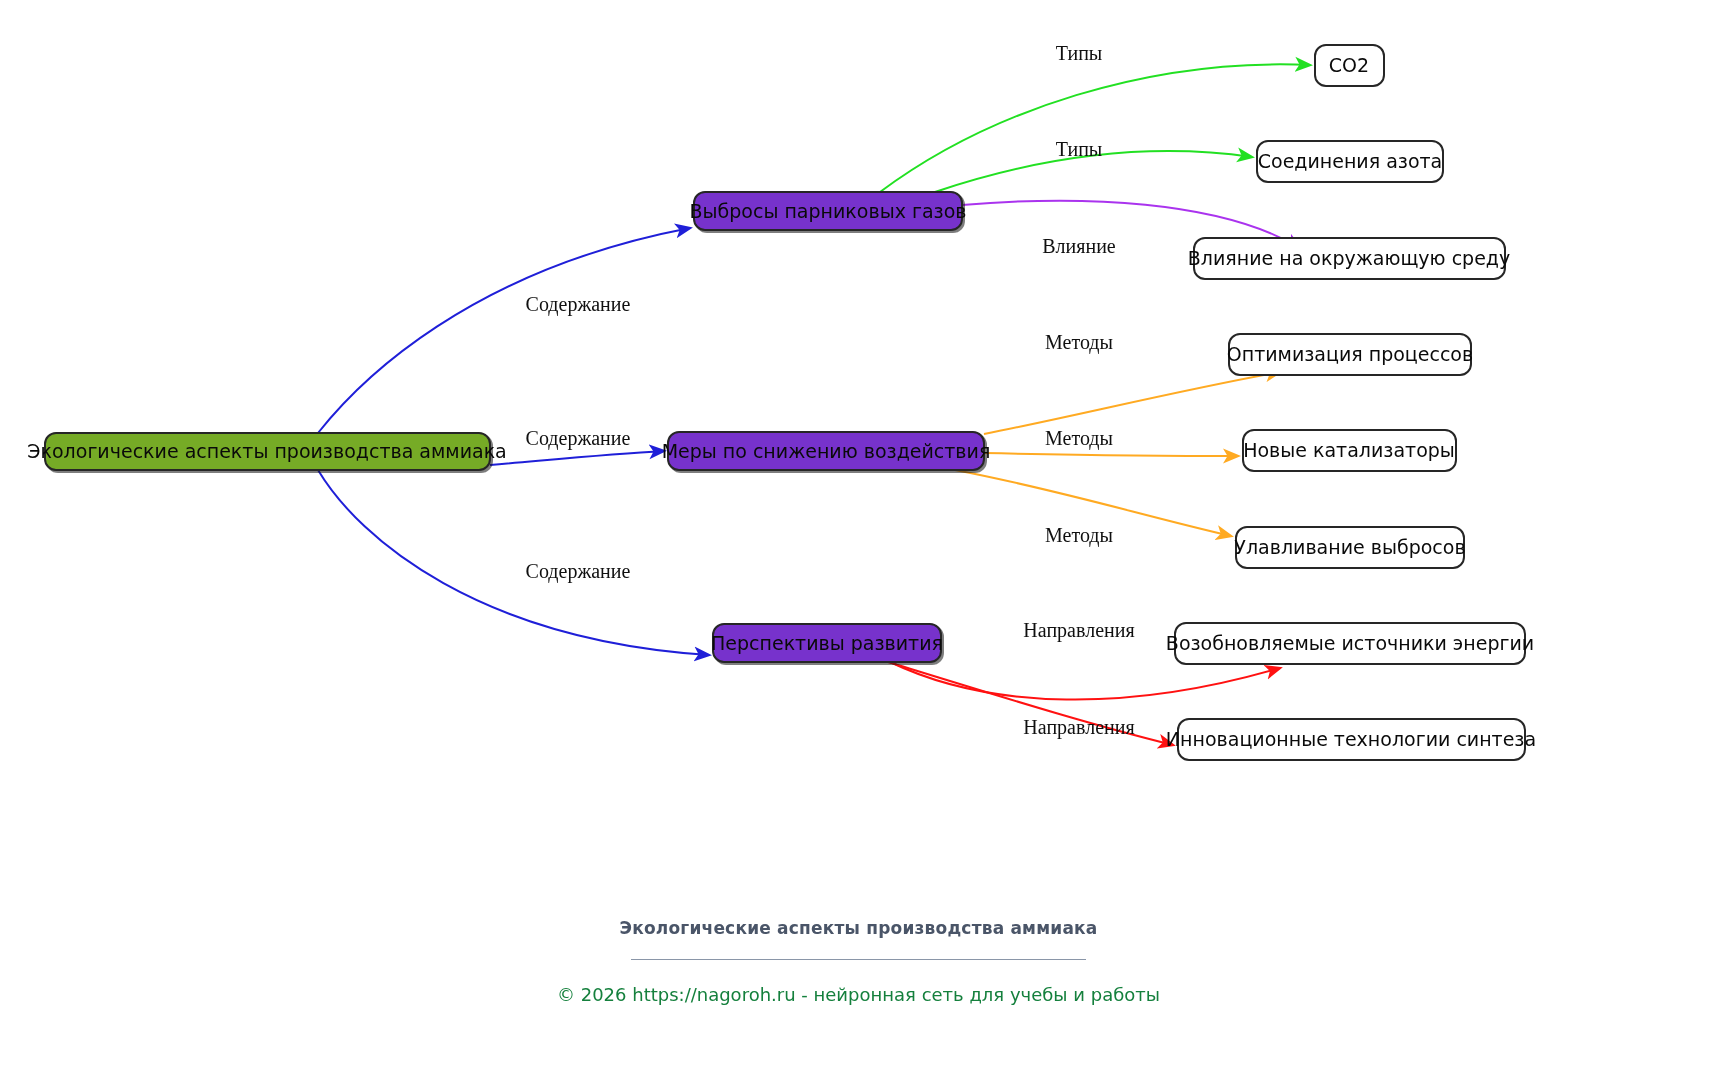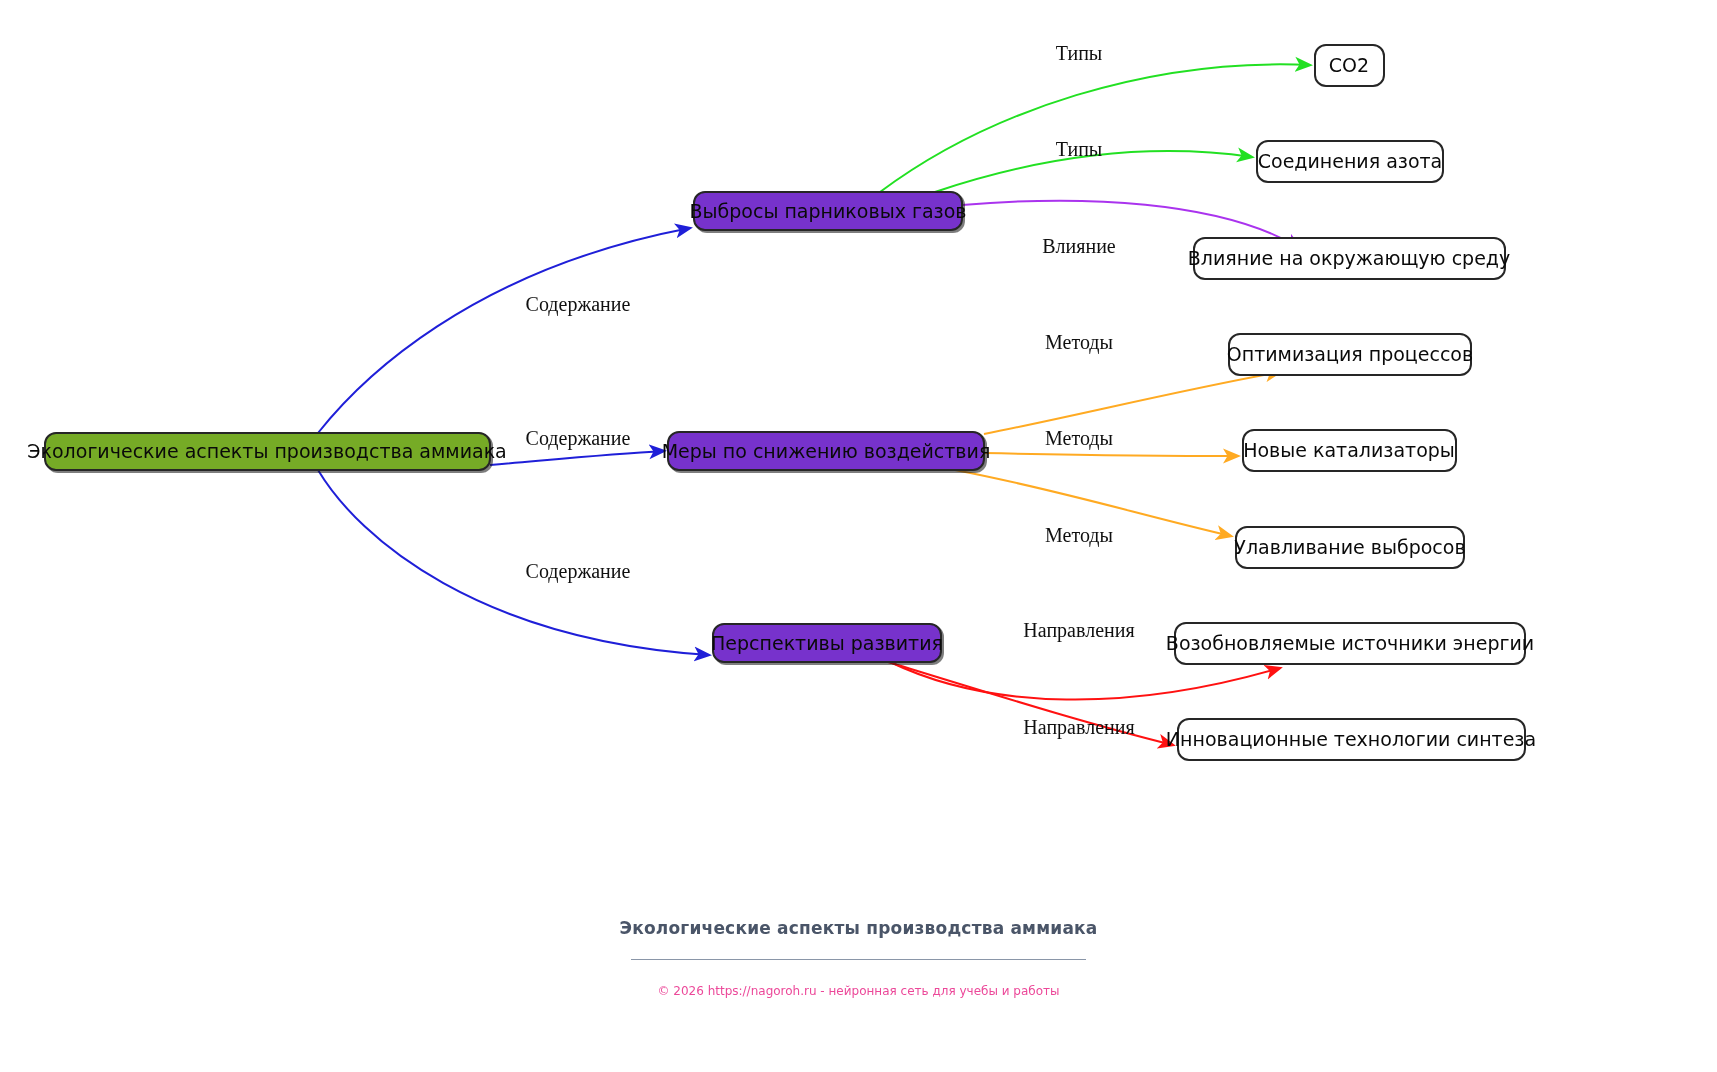--- a/index.html
+++ b/index.html
@@ -60,22 +60,22 @@
   }
   .footer-divider {
     width: 455px;
     height: 1px;
     margin: 21px auto 0 auto;
     background: #8a96a8;
   }
   .footer-credit {
     margin-top: 24px;
     font-family: "DejaVu Sans", sans-serif;
-    font-size: 12px;
-    color: #ec4899;
+    font-size: 18px;
+    color: #15803d;
   }
 </style>
 </head>
 <body>
 
 <svg id="canvas" viewBox="0 0 1717 1072" xmlns="http://www.w3.org/2000/svg">
 
   <defs>
     <marker id="arrow-blue" viewBox="0 0 12 10" refX="10" refY="5" markerWidth="9" markerHeight="8" orient="auto-start-reverse">
       <path d="M0,0 L12,5 L0,10 L3,5 Z" fill="#1f1fd8"></path>

